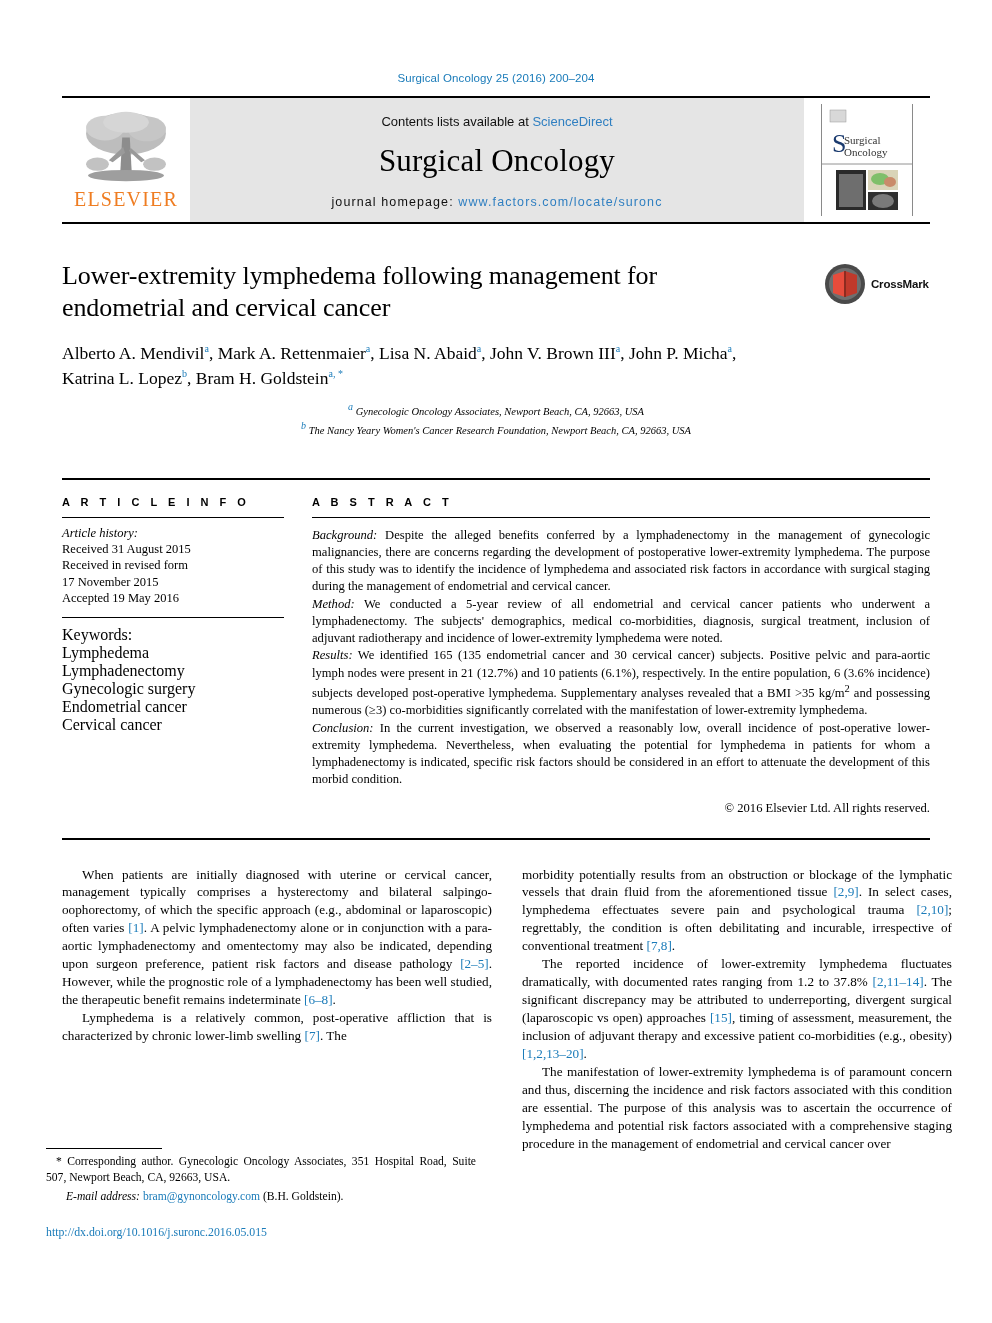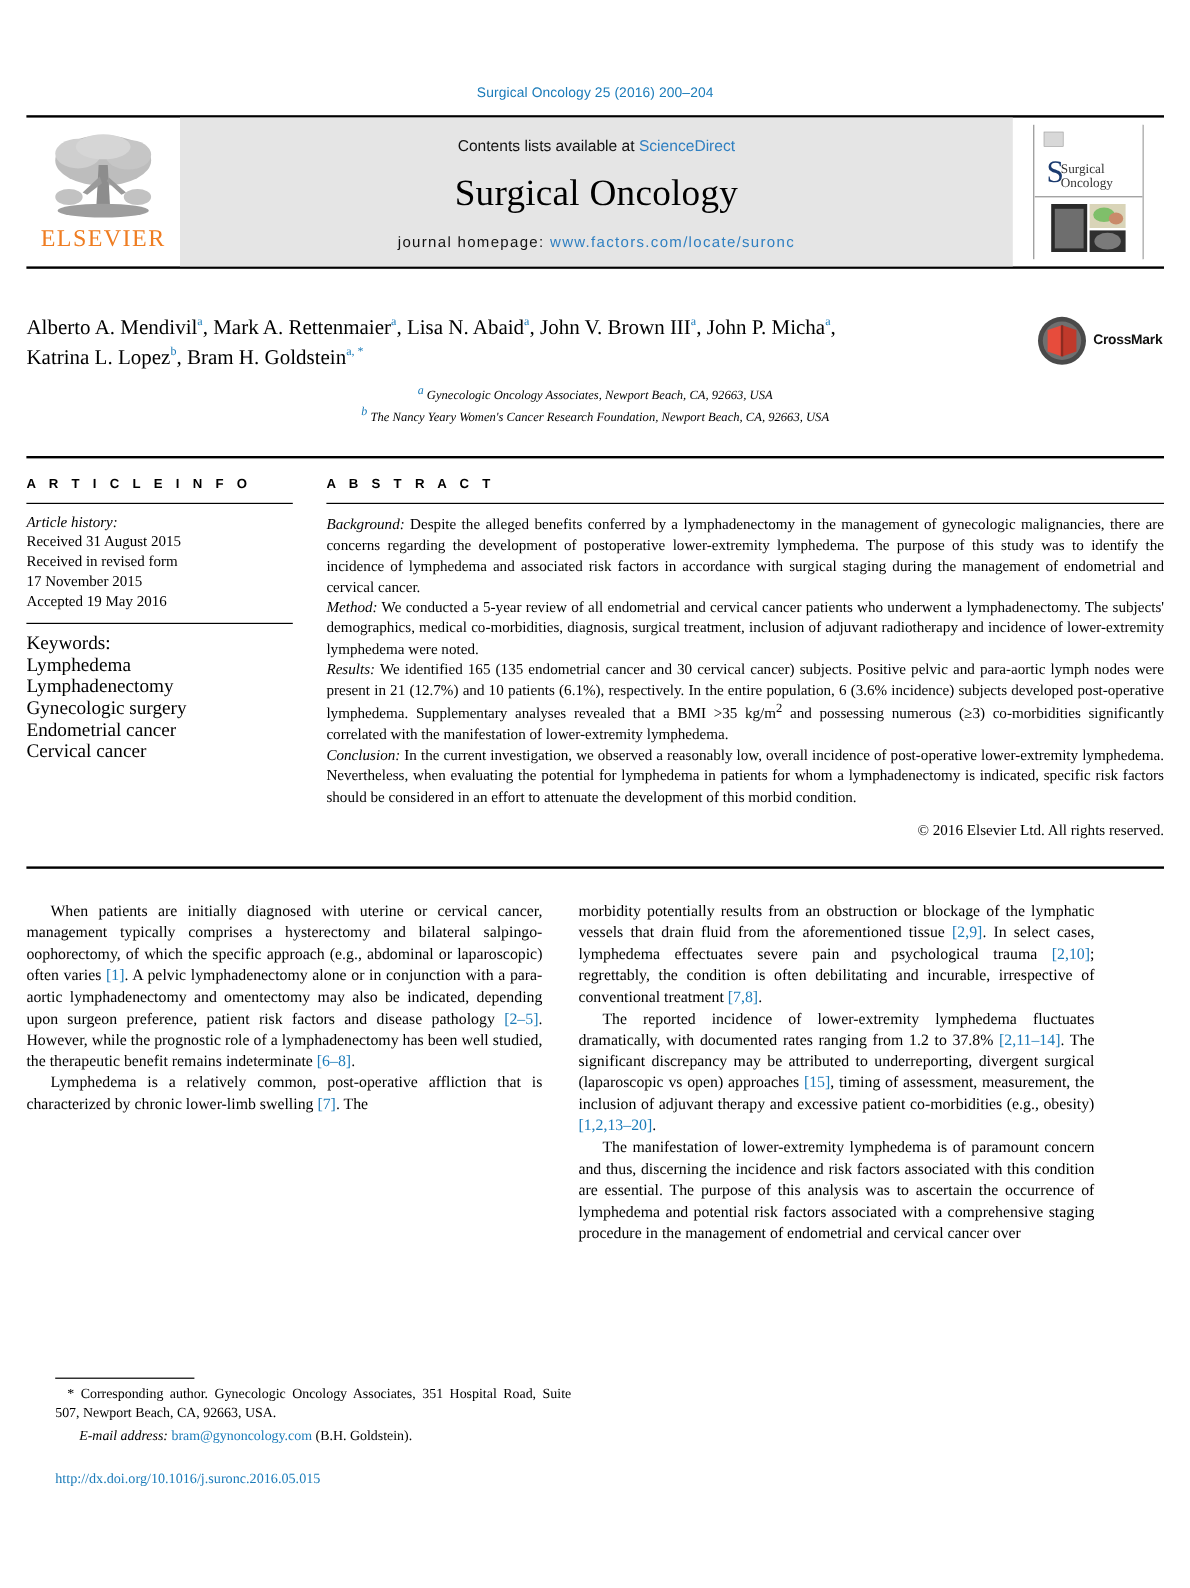--- a/index.html
+++ b/index.html
@@ -6,21 +6,21 @@
   html, body { margin: 0; padding: 0; }
   body {
     width: 992px;
     height: 1323px;
     background: #ffffff;
     font-family: "Liberation Serif", "DejaVu Serif", serif;
     color: #000000;
     position: relative;
     overflow: hidden;
   }
-  .page { position: relative; width: 992px; height: 1323px; padding: 0 22px; }
+  .page { position: relative; width: 992px; height: 1323px; padding: 0 62px; }
 
   
   .running-head {
     text-align: center;
     font-family: "Liberation Sans", sans-serif;
     font-size: 11.5px;
     color: #1a7bb9;
     padding-top: 72px;
     letter-spacing: .1px;
   }
@@ -126,21 +126,21 @@
   .authors sup.star, .aff sup.star { color: #1a7bb9; }
   .aff-list { margin-top: 9px; text-align: center; }
   .aff {
     font-size: 10.5px;
     font-style: italic;
     line-height: 1.45;
   }
 
   
   .info-abstract {
-    margin-top: 24px;
+    margin-top: 40px;
     border-top: 2.5px solid #000;
     padding-top: 16px;
     display: flex;
     gap: 28px;
   }
   .col-info { width: 222px; flex: none; }
   .col-abstract { flex: 1; }
   .sec-label {
     font-family: "Liberation Sans", sans-serif;
     font-size: 11px;
@@ -276,20 +276,21 @@
       <svg class="cm-badge" viewBox="0 0 42 42">
         <circle cx="21" cy="21" r="20" fill="#4a4a4a"></circle>
         <circle cx="21" cy="21" r="16" fill="#6f6f6f"></circle>
         <path d="M21 8 L33 12 L33 30 L21 34 Z" fill="#c0392b"></path>
         <path d="M21 8 L9 12 L9 30 L21 34 Z" fill="#e74c3c"></path>
         <rect x="20" y="8" width="2" height="26" fill="#8c2b20"></rect>
       </svg>
       <span class="cm-text">CrossMark</span>
     </div>
 
+    <h1 class="article-title">Lower-extremity lymphedema following management for endometrial and cervical cancer</h1>
 
     <div class="authors">
       <span>
         <span>Alberto A. Mendivil</span><sup>a</sup><span>, </span><span>Mark A. Rettenmaier</span><sup>a</sup><span>, </span><span>Lisa N. Abaid</span><sup>a</sup><span>, </span><span>John V. Brown III</span><sup>a</sup><span>,</span>
       </span>
       <span>
         <span>John P. Micha</span><sup>a</sup><span>, </span><span>Katrina L. Lopez</span><sup>b</sup><span>, </span><span>Bram H. Goldstein</span><sup class="star">a, *</sup>
       </span>
     </div>
 

